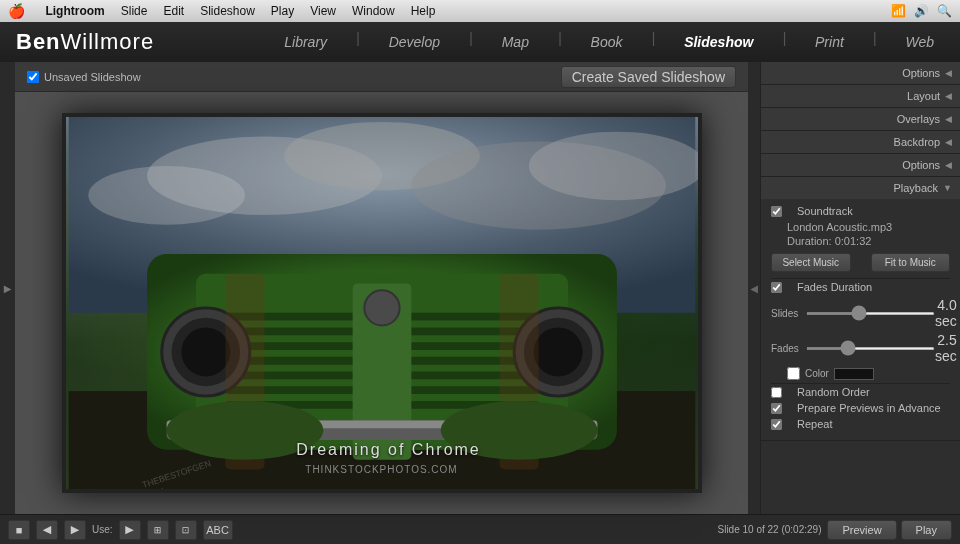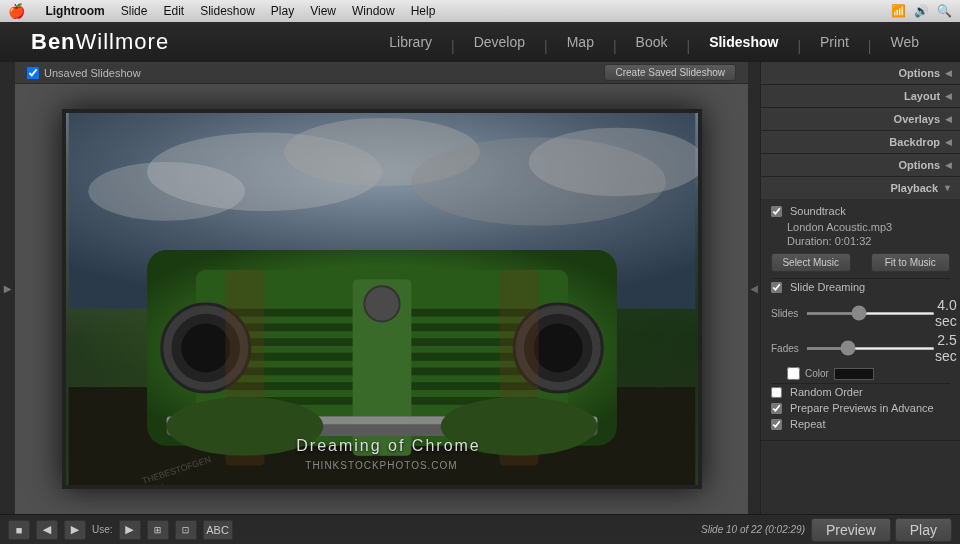--- a/index.html
+++ b/index.html
@@ -47,36 +47,37 @@
       font-size: 12px;
       color: #333;
     }
 
     
     #titlebar {
       height: 40px;
       background: linear-gradient(to bottom, #2a2a2a, #1e1e1e);
       display: flex;
       align-items: center;
-      padding: 0 31px;
+      padding: 0 16px;
     }
     #titlebar .brand {
       font-size: 22px;
       color: #fff;
       font-weight: 300;
       letter-spacing: 1px;
     }
     #titlebar .brand strong {
       font-weight: 700;
     }
     #titlebar .nav-links {
       margin-left: auto;
       display: flex;
-      align-items: flex-end;
-      gap: 9px;
+      align-items: flex-start;
+      gap: 19px;
+      font-style: italic;
     }
     .nav-link {
       font-size: 14px;
       color: #aaa;
       padding: 4px 10px;
       cursor: pointer;
       text-decoration: none;
     }
     .nav-link.active {
       color: #fff;
@@ -106,21 +107,21 @@
     
     #center {
       flex: 1;
       display: flex;
       flex-direction: column;
       background: #404040;
     }
 
     
     #slideshow-toolbar {
-      height: 22px;
+      height: 30px;
       background: #3a3a3a;
       display: flex;
       align-items: center;
       padding: 0 12px;
       border-bottom: 1px solid #2a2a2a;
     }
     #slideshow-toolbar .checkbox-label {
       display: flex;
       align-items: center;
       gap: 5px;
@@ -130,21 +131,21 @@
     #slideshow-toolbar .checkbox-label input {
       width: 12px;
       height: 12px;
     }
     #slideshow-toolbar .saved-btn {
       margin-left: auto;
       background: linear-gradient(to bottom, #5a5a5a, #484848);
       border: 1px solid #333;
       border-radius: 3px;
       color: #ccc;
-      font-size: 10px;
+      font-size: 14px;
       padding: 2px 10px;
       cursor: pointer;
     }
 
     
     #preview-area {
       flex: 1;
       display: flex;
       align-items: center;
       justify-content: center;
@@ -223,38 +224,38 @@
       align-items: center;
       justify-content: flex-end;
       padding: 5px 8px;
       background: #383838;
       cursor: pointer;
     }
 
     .panel-header-label {
       font-size: 11px;
       color: #bbb;
-      font-weight: 700;
+      font-weight: 400;
     }
 
     .panel-arrow-icon {
       font-size: 9px;
       color: #888;
       margin-left: 5px;
     }
 
     
     .playback-content {
       padding: 6px 10px;
     }
 
     .checkbox-row {
       display: flex;
       align-items: center;
-      gap: 8px;
+      gap: 15px;
       margin-bottom: 4px;
     }
     .checkbox-row input[type="checkbox"] {
       width: 11px;
       height: 11px;
       accent-color: #777;
     }
     .checkbox-row label {
       font-size: 11px;
       color: #bbb;
@@ -366,35 +367,34 @@
       color: #aaa;
     }
 
     .footer-spacer {
       flex: 1;
     }
 
     .footer-slide-info {
       font-size: 10px;
       color: #aaa;
-      font-style: italic;
     }
 
     .footer-right-btns {
       display: flex;
       gap: 4px;
       margin-left: auto;
     }
 
     .footer-main-btn {
       background: linear-gradient(to bottom, #555, #444);
       border: 1px solid #333;
       border-radius: 3px;
       color: #ccc;
-      font-size: 14px;
+      font-size: 11px;
       padding: 3px 14px;
       cursor: pointer;
     }
 
     
     #right-expand {
       width: 12px;
       background: #2a2a2a;
       display: flex;
       align-items: center;
@@ -591,21 +591,21 @@
         <div class="info-row">London Acoustic.mp3</div>
         <div class="info-row">Duration: 0:01:32</div>
         <div class="button-row">
           <button class="small-btn">Select Music</button>
           <button class="small-btn">Fit to Music</button>
         </div>
         <div class="divider-line"></div>
 
         <div class="checkbox-row">
           <input type="checkbox" checked="" style="">
-          <label>Slide Dreaming</label>
+          <label>Fades Duration</label>
         </div>
         <div class="slider-row">
           <label>Slides</label>
           <input type="range" min="0" max="10" value="4" style="">
           <span class="val">4.0 sec</span>
         </div>
         <div class="slider-row">
           <label>Fades</label>
           <input type="range" min="0" max="10" value="3" style="">
           <span class="val">2.5 sec</span>

